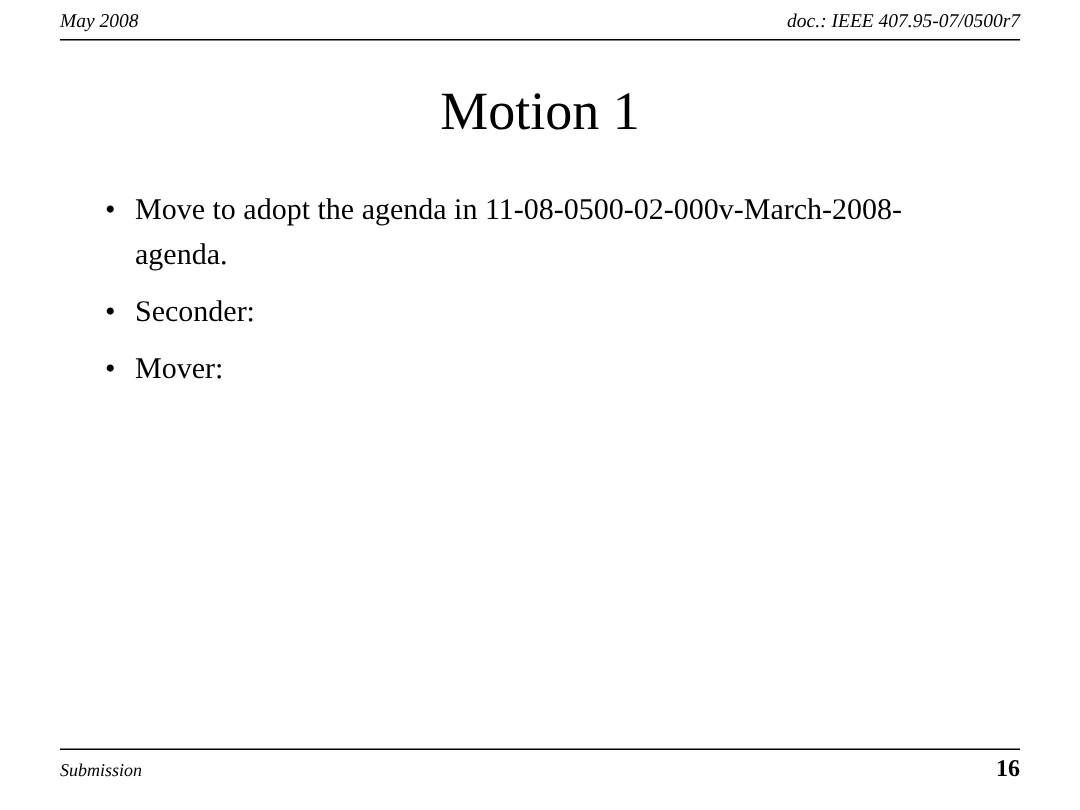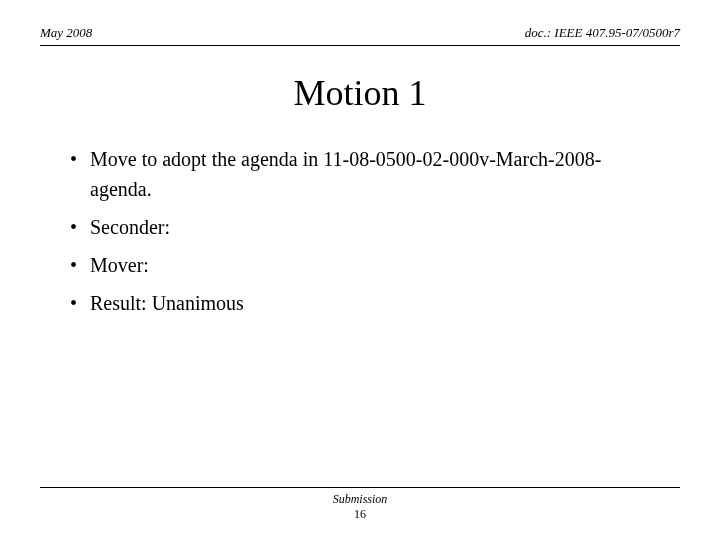--- a/index.html
+++ b/index.html
@@ -15,21 +15,21 @@
       font-family: 'Times New Roman', Times, serif;
       color: #000000;
       overflow: hidden;
     }
 
     .slide {
       width: 720px;
       height: 540px;
       background: #ffffff;
       position: relative;
-      padding: 25px 40px 18px 40px;
+      padding: 6px 40px 18px 40px;
       display: flex;
       flex-direction: column;
     }
 
     .header {
       display: flex;
       justify-content: space-between;
       align-items: flex-start;
       margin-bottom: 8px;
       border-bottom: 1px solid #000;
@@ -86,30 +86,30 @@
       font-size: 20px;
     }
 
     .footer {
       display: flex;
       justify-content: space-between;
       align-items: center;
       border-top: 1px solid #000;
       padding-top: 4px;
       margin-top: auto;
-      flex-direction: column;
     }
 
     .footer-left {
       font-size: 12px;
       font-style: italic;
     }
 
     .footer-center {
-      font-size: 12px;
+      font-size: 16px;
+      font-weight: bold;
     }
 
     .footer-right {
       font-size: 12px;
       font-style: italic;
     }
   </style>
 </head>
 <body>
 
@@ -128,23 +128,20 @@
     <ul class="bullet-list">
       <li>
         <span>Move to adopt the agenda in 11-08-0500-02-000v-March-2008-agenda.</span>
       </li>
       <li>
         <span>Seconder:</span>
       </li>
       <li>
         <span>Mover:</span>
       </li>
-      <li>
-        <span>Result: Unanimous</span>
-      </li>
     </ul>
   </div>
 
   <div class="footer">
     <span class="footer-left">Submission</span>
     <span class="footer-center">16</span>
   </div>
 
 </div>
 

